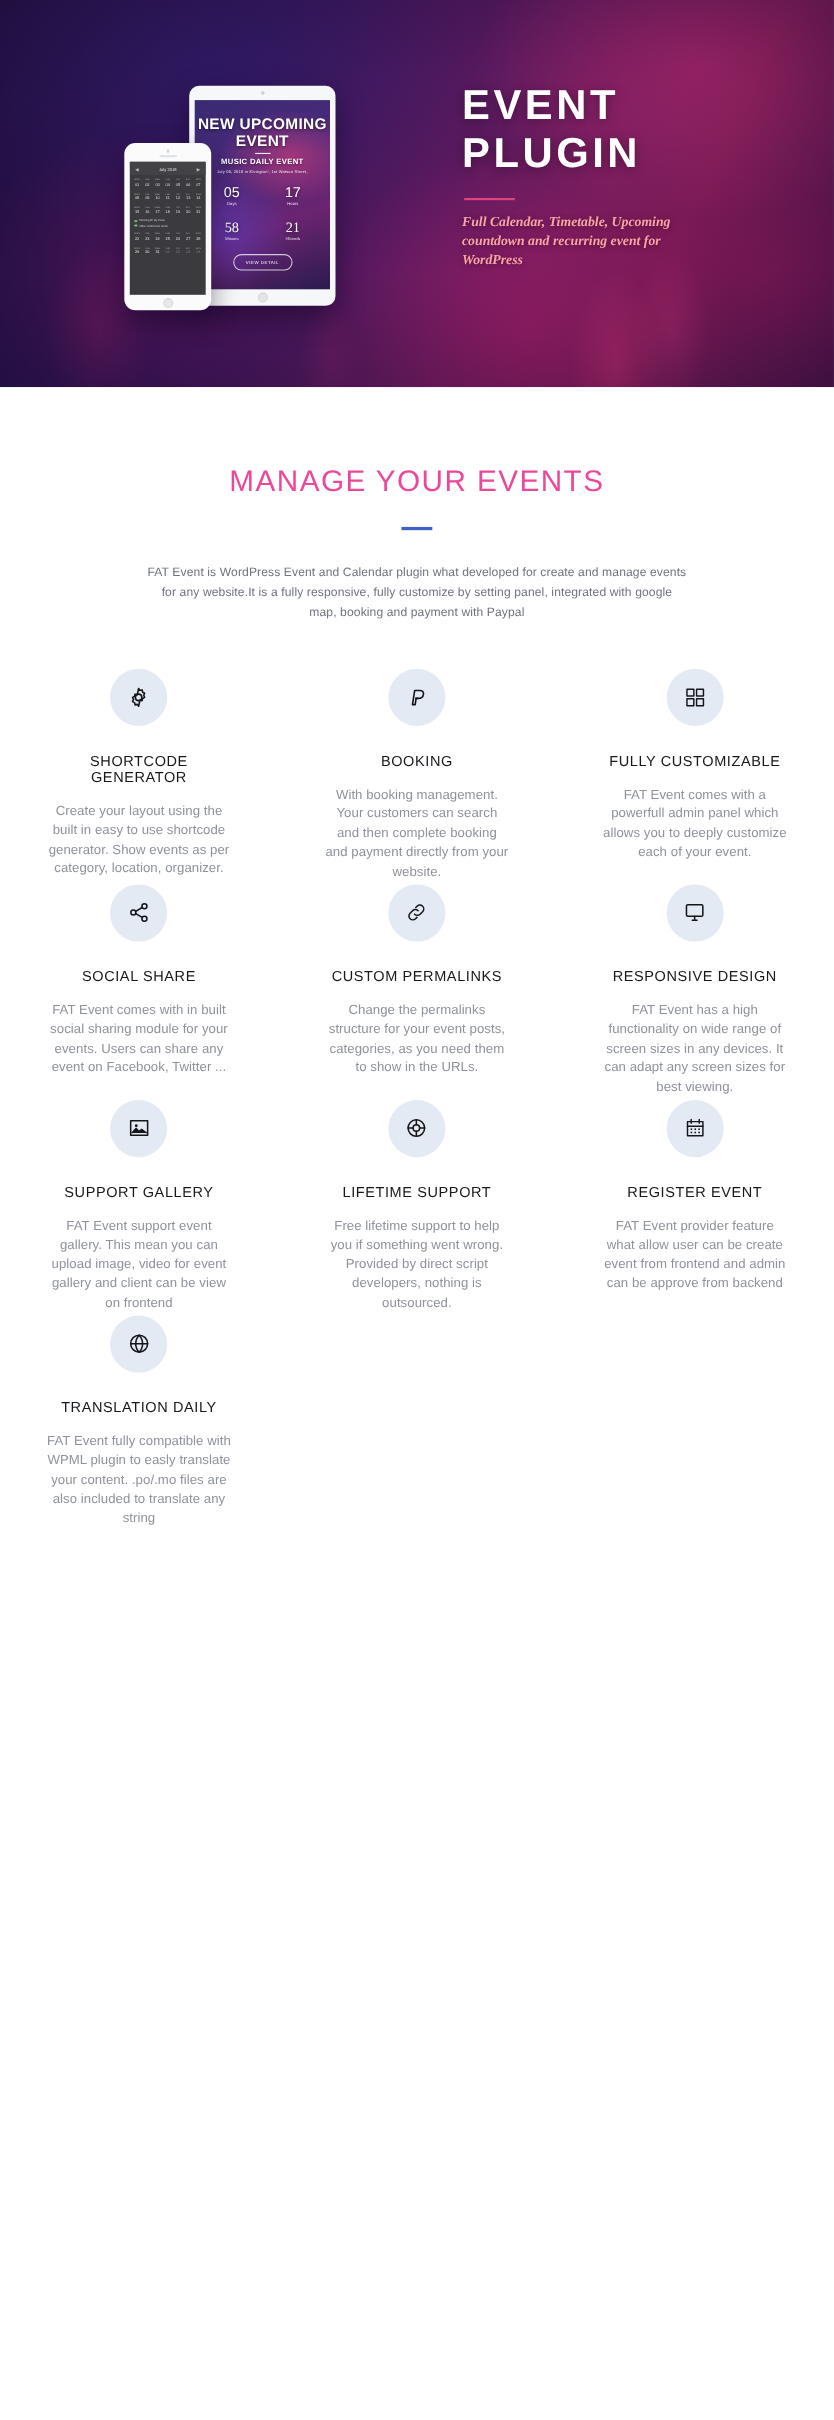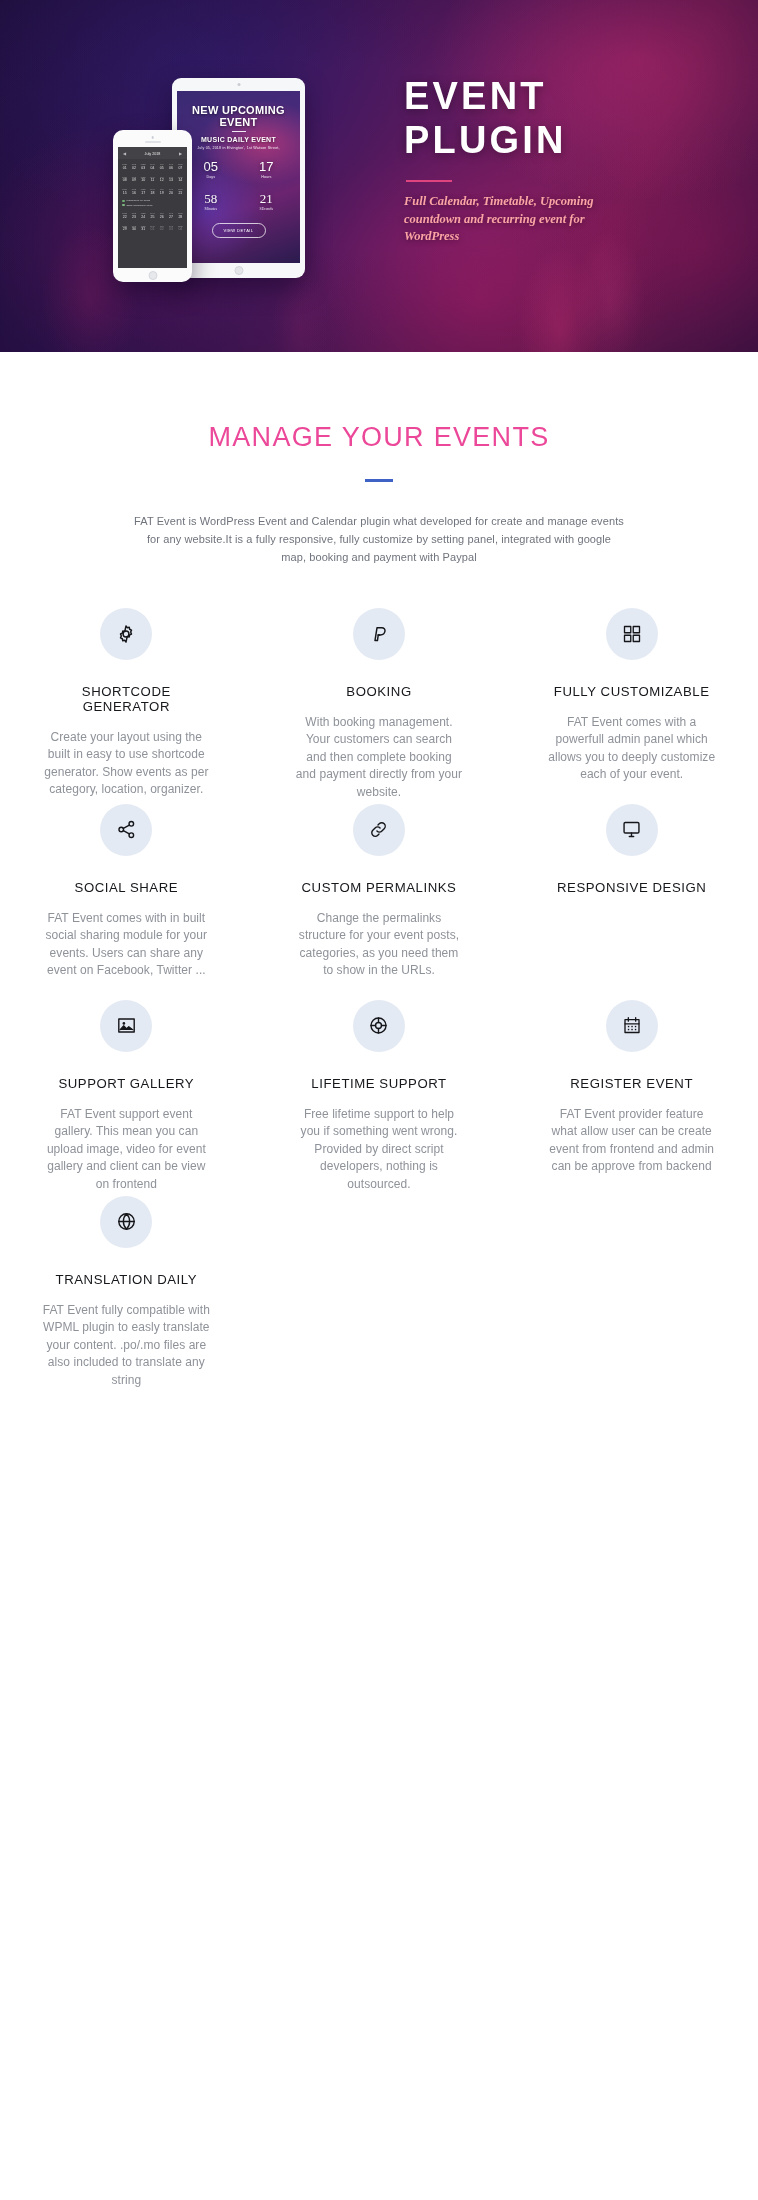--- a/index.html
+++ b/index.html
@@ -38,21 +38,21 @@
       radial-gradient(ellipse 40px 90px at 300px 330px, rgba(170,40,120,0.22), transparent 70%);
   }
   .hero-vignette {
     position: absolute; inset: 0;
     background: radial-gradient(ellipse 560px 300px at 50% 45%, transparent 30%, rgba(20,8,40,0.45) 100%);
   }
 
   
   .hero-text {
     position: absolute;
-    left: 404px;
+    left: 420px;
     top: 74px;
     width: 330px;
     z-index: 6;
   }
   .hero-title {
     color: #ffffff;
     font-size: 38px;
     line-height: 44px;
     font-weight: 700;
     letter-spacing: 3.2px;
@@ -100,21 +100,21 @@
     position: absolute;
     left: 5px; top: 13px; right: 5px; bottom: 15px;
     overflow: hidden;
     background:
       radial-gradient(ellipse 90px 60px at 70% 30%, rgba(236,64,122,0.55), transparent 70%),
       radial-gradient(ellipse 80px 70px at 25% 70%, rgba(90,60,190,0.6), transparent 72%),
       linear-gradient(160deg, #3a2a72 0%, #4a2a7c 35%, #6b2470 65%, #2a1b4e 100%);
     color: #fff;
     text-align: center;
   }
-  .tb-h1 { margin-top: 13px; font-size: 11px; letter-spacing: 0.3px; font-weight: 600; text-shadow:0 1px 3px rgba(0,0,0,.5);}
+  .tb-h1 { margin-top: 13px; font-size: 14px; letter-spacing: 0.3px; font-weight: 600; text-shadow:0 1px 3px rgba(0,0,0,.5);}
   .tb-div { width: 14px; height: 1px; background: #fff; margin: 3px auto 4px; opacity: .9;}
   .tb-h2 { font-size: 7px; letter-spacing: 0.3px; font-weight: 600; text-shadow:0 1px 3px rgba(0,0,0,.5);}
   .tb-meta { font-size: 3.6px; margin-top: 3px; opacity: 0.92; letter-spacing:.2px;}
   .tb-count {
     display: flex; justify-content: space-around;
     margin-top: 9px; padding: 0 6px;
   }
   .tb-col { width: 48%; }
   .tb-num { font-size: 13px; font-weight: 400; line-height: 15px; text-shadow:0 1px 4px rgba(0,0,0,.5);}
   .tb-lbl { font-size: 3.8px; opacity: .88; margin-top: 1px; }
@@ -522,20 +522,21 @@
         <div class="feature-desc">Change the permalinks structure for your event posts, categories, as you need them to show in the URLs.</div>
       </div>
       <div class="feature">
         <div class="feature-icon">
           <svg width="21" height="21" viewBox="0 0 24 24">
             <rect x="3.5" y="4" width="17" height="12" rx="1.4" stroke="#15161a" stroke-width="1.6" fill="none" stroke-linecap="round" stroke-linejoin="round"></rect>
             <path d="M9.5 20h5M12 16v4" stroke="#15161a" stroke-width="1.6" fill="none" stroke-linecap="round" stroke-linejoin="round"></path>
           </svg>
         </div>
         <div class="feature-title">RESPONSIVE DESIGN</div>
+        <div class="feature-desc">FAT Event has a high functionality on wide range of screen sizes in any devices. It can adapt any screen sizes for best viewing.</div>
       </div>
       <div class="feature">
         <div class="feature-icon">
           <svg width="21" height="21" viewBox="0 0 24 24">
             <rect x="3.2" y="4.5" width="17.6" height="15" stroke="#15161a" stroke-width="1.6" fill="none" stroke-linecap="round" stroke-linejoin="round"></rect>
             <circle cx="9" cy="9.6" r="1.5" fill="#15161a" stroke="none"></circle>
             <path d="M4.2 17.2l4.6-5 3.2 3.4 2.6-2.4 5.2 4" fill="#15161a" stroke="#15161a" stroke-width="1.2" stroke-linejoin="round"></path>
           </svg>
         </div>
         <div class="feature-title">SUPPORT GALLERY</div>

